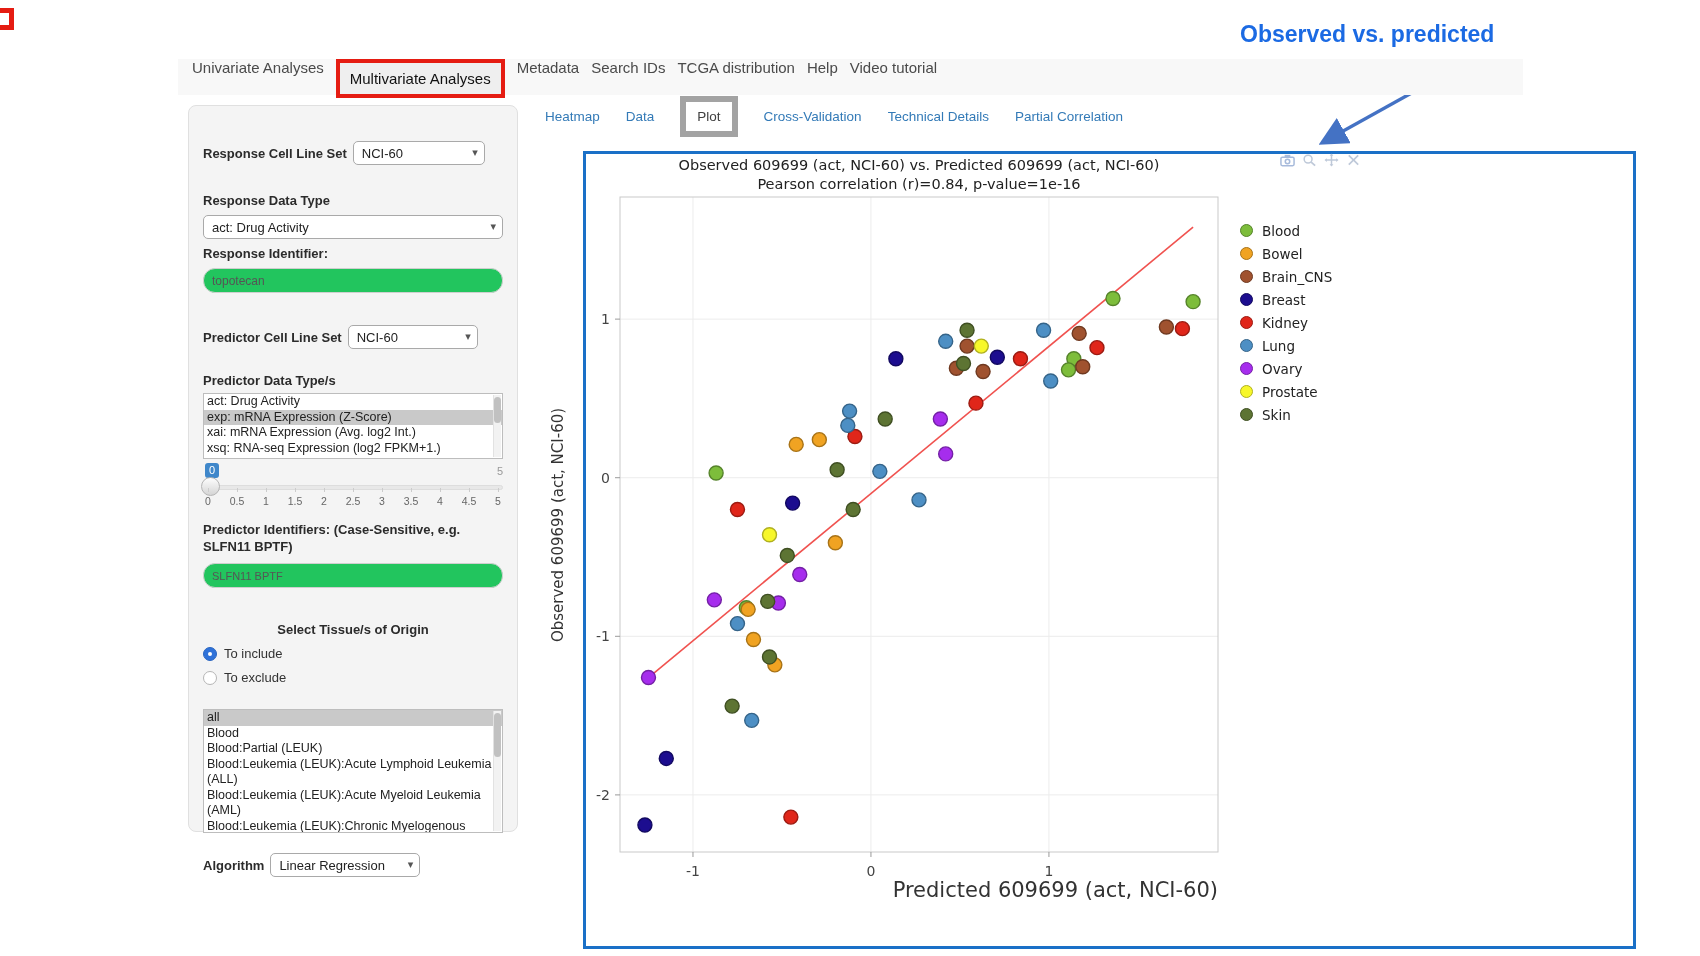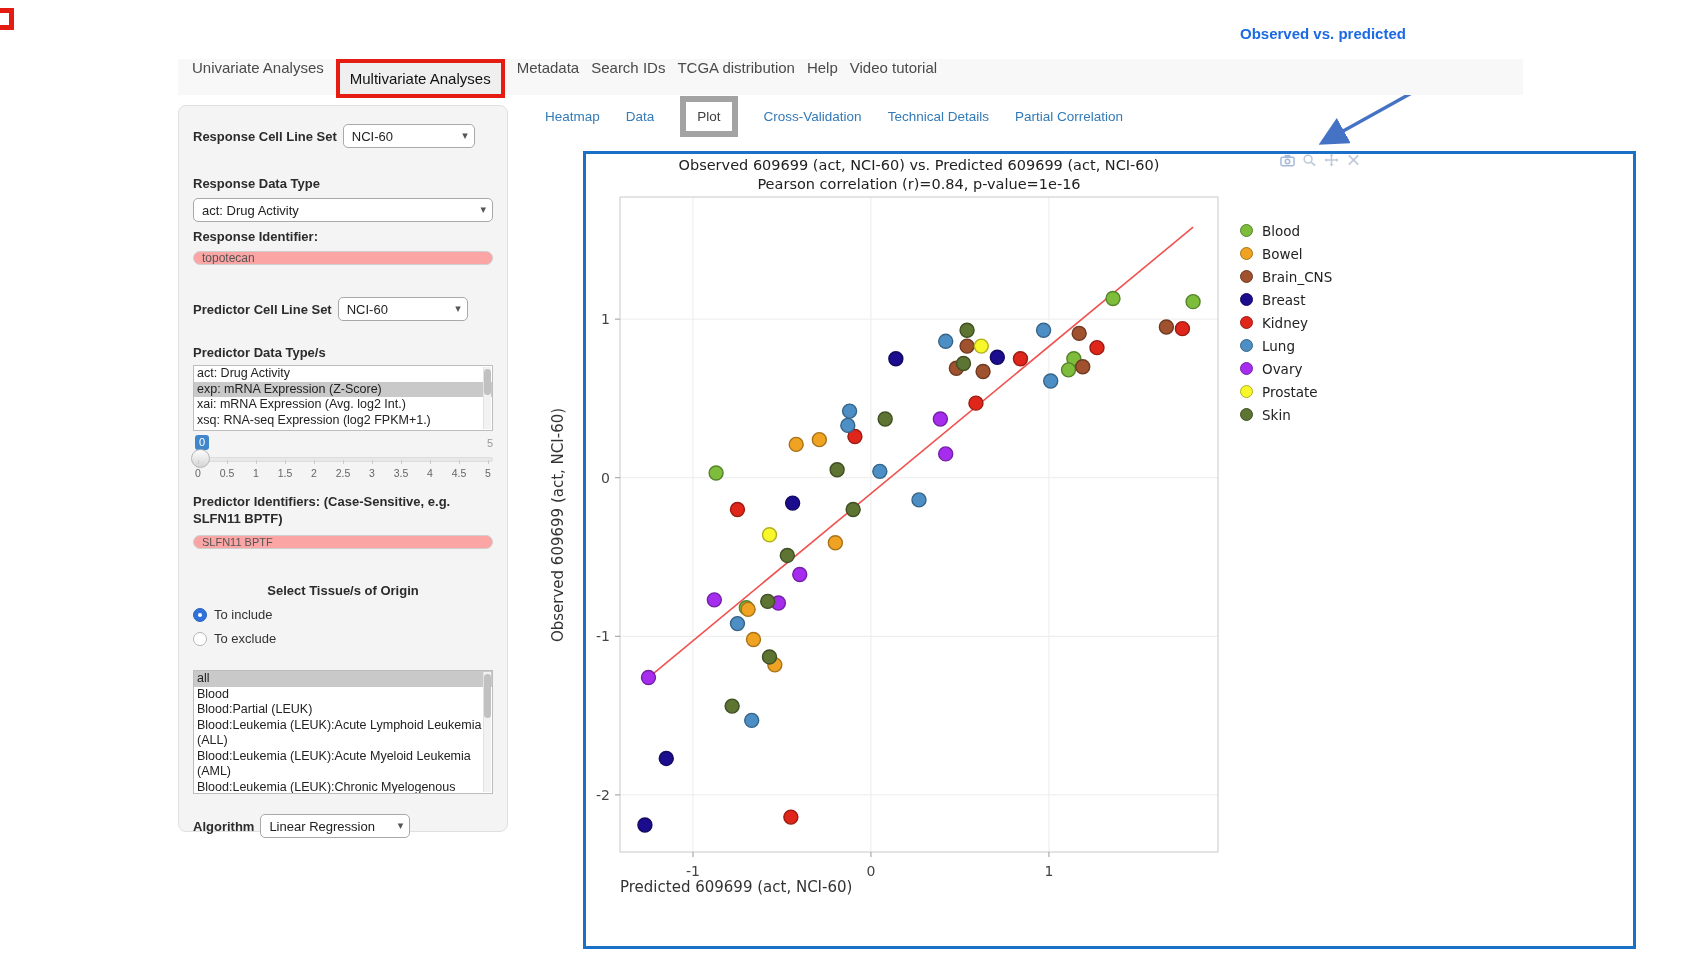--- a/index.html
+++ b/index.html
@@ -2,35 +2,35 @@
 <html><head>
 <meta charset="utf-8">
 <style>
   * { margin:0; padding:0; box-sizing:border-box; }
   html,body { width:1700px; height:956px; background:#fff; font-family:"Liberation Sans", sans-serif; overflow:hidden; position:relative; }
 
   
   #red-fragment { position:absolute; left:-12px; top:8px; width:26px; height:22px; border:5px solid #e51c12; }
 
   
-  #annotation { position:absolute; left:1240px; top:16px; color:#1b6ae3; font-weight:bold; font-size:15px; line-height:36px; font-family:"Liberation Sans", sans-serif; }
+  #annotation { position:absolute; left:1240px; top:16px; color:#1b6ae3; font-weight:bold; font-size:23px; line-height:36px; font-family:"Liberation Sans", sans-serif; }
   #annotation-arrow { position:absolute; left:1295px; top:84px; }
 
   
   #navbar { position:absolute; left:178px; top:59px; width:1345px; height:36px; background:#f8f8f8; display:flex; align-items:flex-start; gap:12px; padding-left:14px; }
   .nav-item { font-size:15px; color:#4a4a4a; white-space:nowrap; cursor:pointer; }
   .nav-item.active { color:#111; border:4px solid #e51c12; padding:7px 10px; background:#efefef; }
 
   
-  #sidebar { position:absolute; left:178px; top:105px; width:330px; height:727px; background:#f4f4f4; border:1px solid #e0e0e0; border-radius:8px; padding:16px 14px; font-size:13px; color:#333; }
+  #sidebar { position:absolute; left:188px; top:105px; width:330px; height:727px; background:#f4f4f4; border:1px solid #e0e0e0; border-radius:8px; padding:33px 14px; font-size:13px; color:#333; }
   .lbl { font-weight:bold; font-size:13px; color:#2b2b2b; }
   .inline-row { display:flex; align-items:center; gap:6px; }
   .sel { background:#fff; border:1px solid #a9a9a9; border-radius:5px; height:24px; display:flex; align-items:center; padding:0 20px 0 8px; position:relative; font-size:13px; color:#222; cursor:pointer; }
   .sel .chev { position:absolute; right:6px; top:4px; color:#555; font-size:11px; }
-  .txt-input { width:100%; height:14px; background:#fca5a5; border:1px solid #cfcfcf; border-radius:12px; font-size:12px; color:#555; padding:0 8px; font-family:"Liberation Sans", sans-serif; }
+  .txt-input { width:100%; height:25px; background:#22c55e; border:1px solid #cfcfcf; border-radius:12px; font-size:12px; color:#555; padding:0 8px; font-family:"Liberation Sans", sans-serif; }
   .listbox { background:#fff; border:1px solid #bdbdbd; position:relative; overflow:hidden; }
   .opt { font-size:12.5px; color:#222; line-height:15.5px; padding:0 10px 0 3px; }
   .opt.sel-opt { background:#c9c9c9; }
   .scroll-track { position:absolute; right:1px; top:1px; bottom:1px; width:8px; background:#f2f2f2; border-left:1px solid #e2e2e2; }
   .scroll-thumb { position:absolute; right:0px; width:7px; border-radius:4px; background:#c1c1c1; }
   .radio-row { display:flex; align-items:center; gap:7px; margin-top:9px; cursor:pointer; }
   .radio { width:14px; height:14px; border-radius:50%; border:1px solid #b5b5b5; background:#fff; position:relative; }
   .radio.checked { background:#2f72d9; border-color:#2a65c0; }
   .radio.checked::after { content:""; position:absolute; left:4px; top:4px; width:4px; height:4px; border-radius:50%; background:#fff; }
 
@@ -50,21 +50,21 @@
   .tab.active { color:#404040; border:6px solid #a3a3a3; padding:7px 11px; }
 
   
   #plot-panel { position:absolute; left:583px; top:151px; width:1053px; height:798px; border:3px solid #1a70c7; background:#fff; }
   #plot-title, #plot-subtitle { position:absolute; left:620px; width:598px; text-align:center; font-family:"DejaVu Sans", sans-serif; font-size:14.5px; color:#222; }
   #plot-title { top:157px; }
   #plot-subtitle { top:176px; }
   #modebar { position:absolute; left:1280px; top:153px; display:flex; gap:7px; align-items:center; }
   #modebar .mb-icon { width:15px; height:14px; cursor:pointer; opacity:.75; }
   #chart-svg { position:absolute; left:540px; top:145px; }
-  #x-axis-title { position:absolute; left:620px; top:878px; width:598px; text-align:left; font-family:"DejaVu Sans", sans-serif; font-size:15px; color:#333; }
+  #x-axis-title { position:absolute; left:620px; top:878px; width:598px; text-align:right; font-family:"DejaVu Sans", sans-serif; font-size:21px; color:#333; }
   #y-axis-title { position:absolute; left:558px; top:525px; transform:translate(-50%,-50%) rotate(-90deg); font-family:"DejaVu Sans", sans-serif; font-size:15px; color:#333; white-space:nowrap; }
 
   
   #legend { position:absolute; left:1240px; top:219px; font-family:"DejaVu Sans", sans-serif; font-size:13.5px; color:#222; }
   .legend-item { display:flex; align-items:center; gap:9px; height:23px; cursor:pointer; }
   .legend-dot { width:13px; height:13px; border-radius:50%; flex:0 0 auto; }
 </style>
 </head>
 <body>
 

